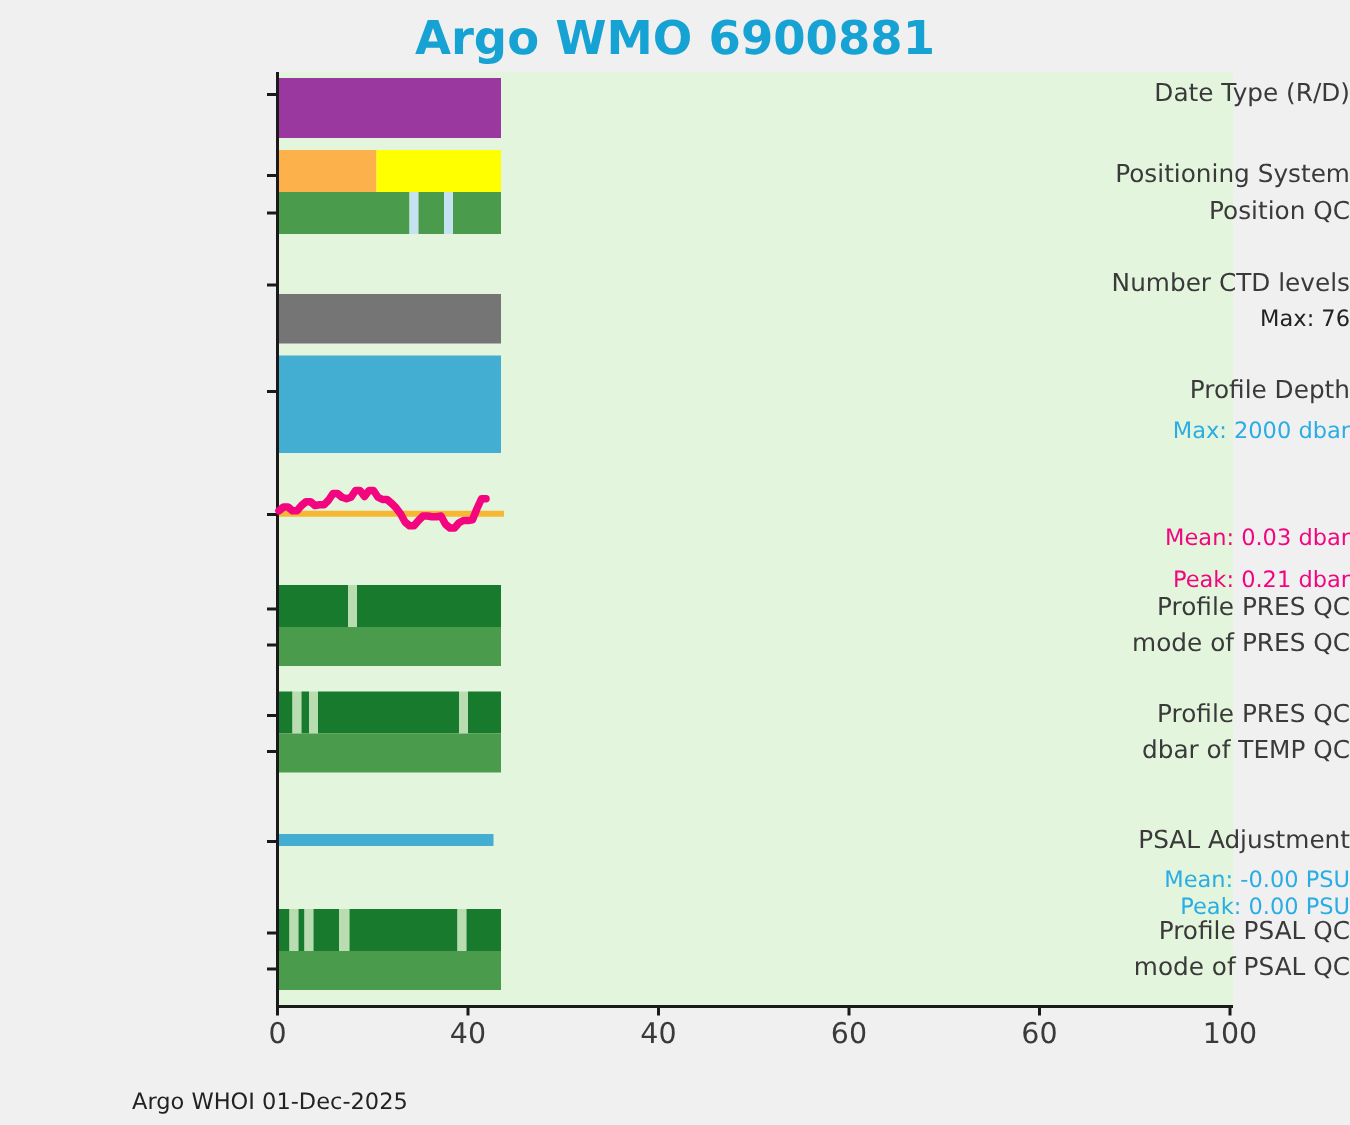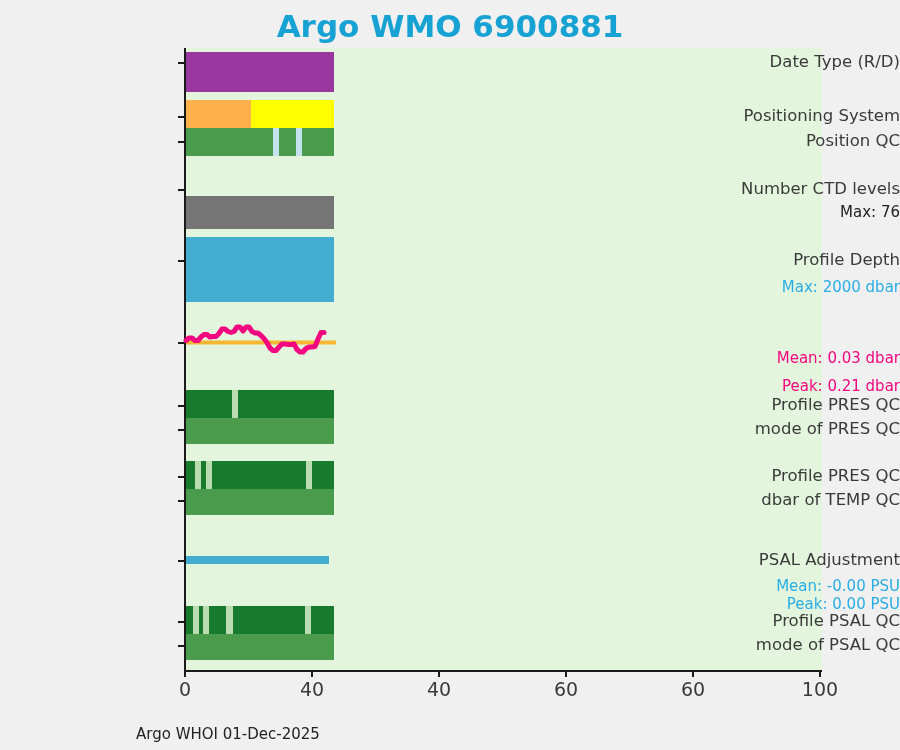--- a/index.html
+++ b/index.html
@@ -118,21 +118,20 @@
     color: #3a3a3a;
     font-family: "DejaVu Sans", sans-serif;
   }
   .footer-note {
     position: absolute;
     left: 88px;
     top: 725px;
     font-size: 15px;
     color: #222;
     font-family: "DejaVu Sans", sans-serif;
-    margin-left: 48px;
   }
 
   svg.line-layer { position: absolute; overflow: visible; }
 </style>
 </head>
 <body>
 
 <div id="page">
 
   <div class="chart-title">Argo WMO 6900881</div>

